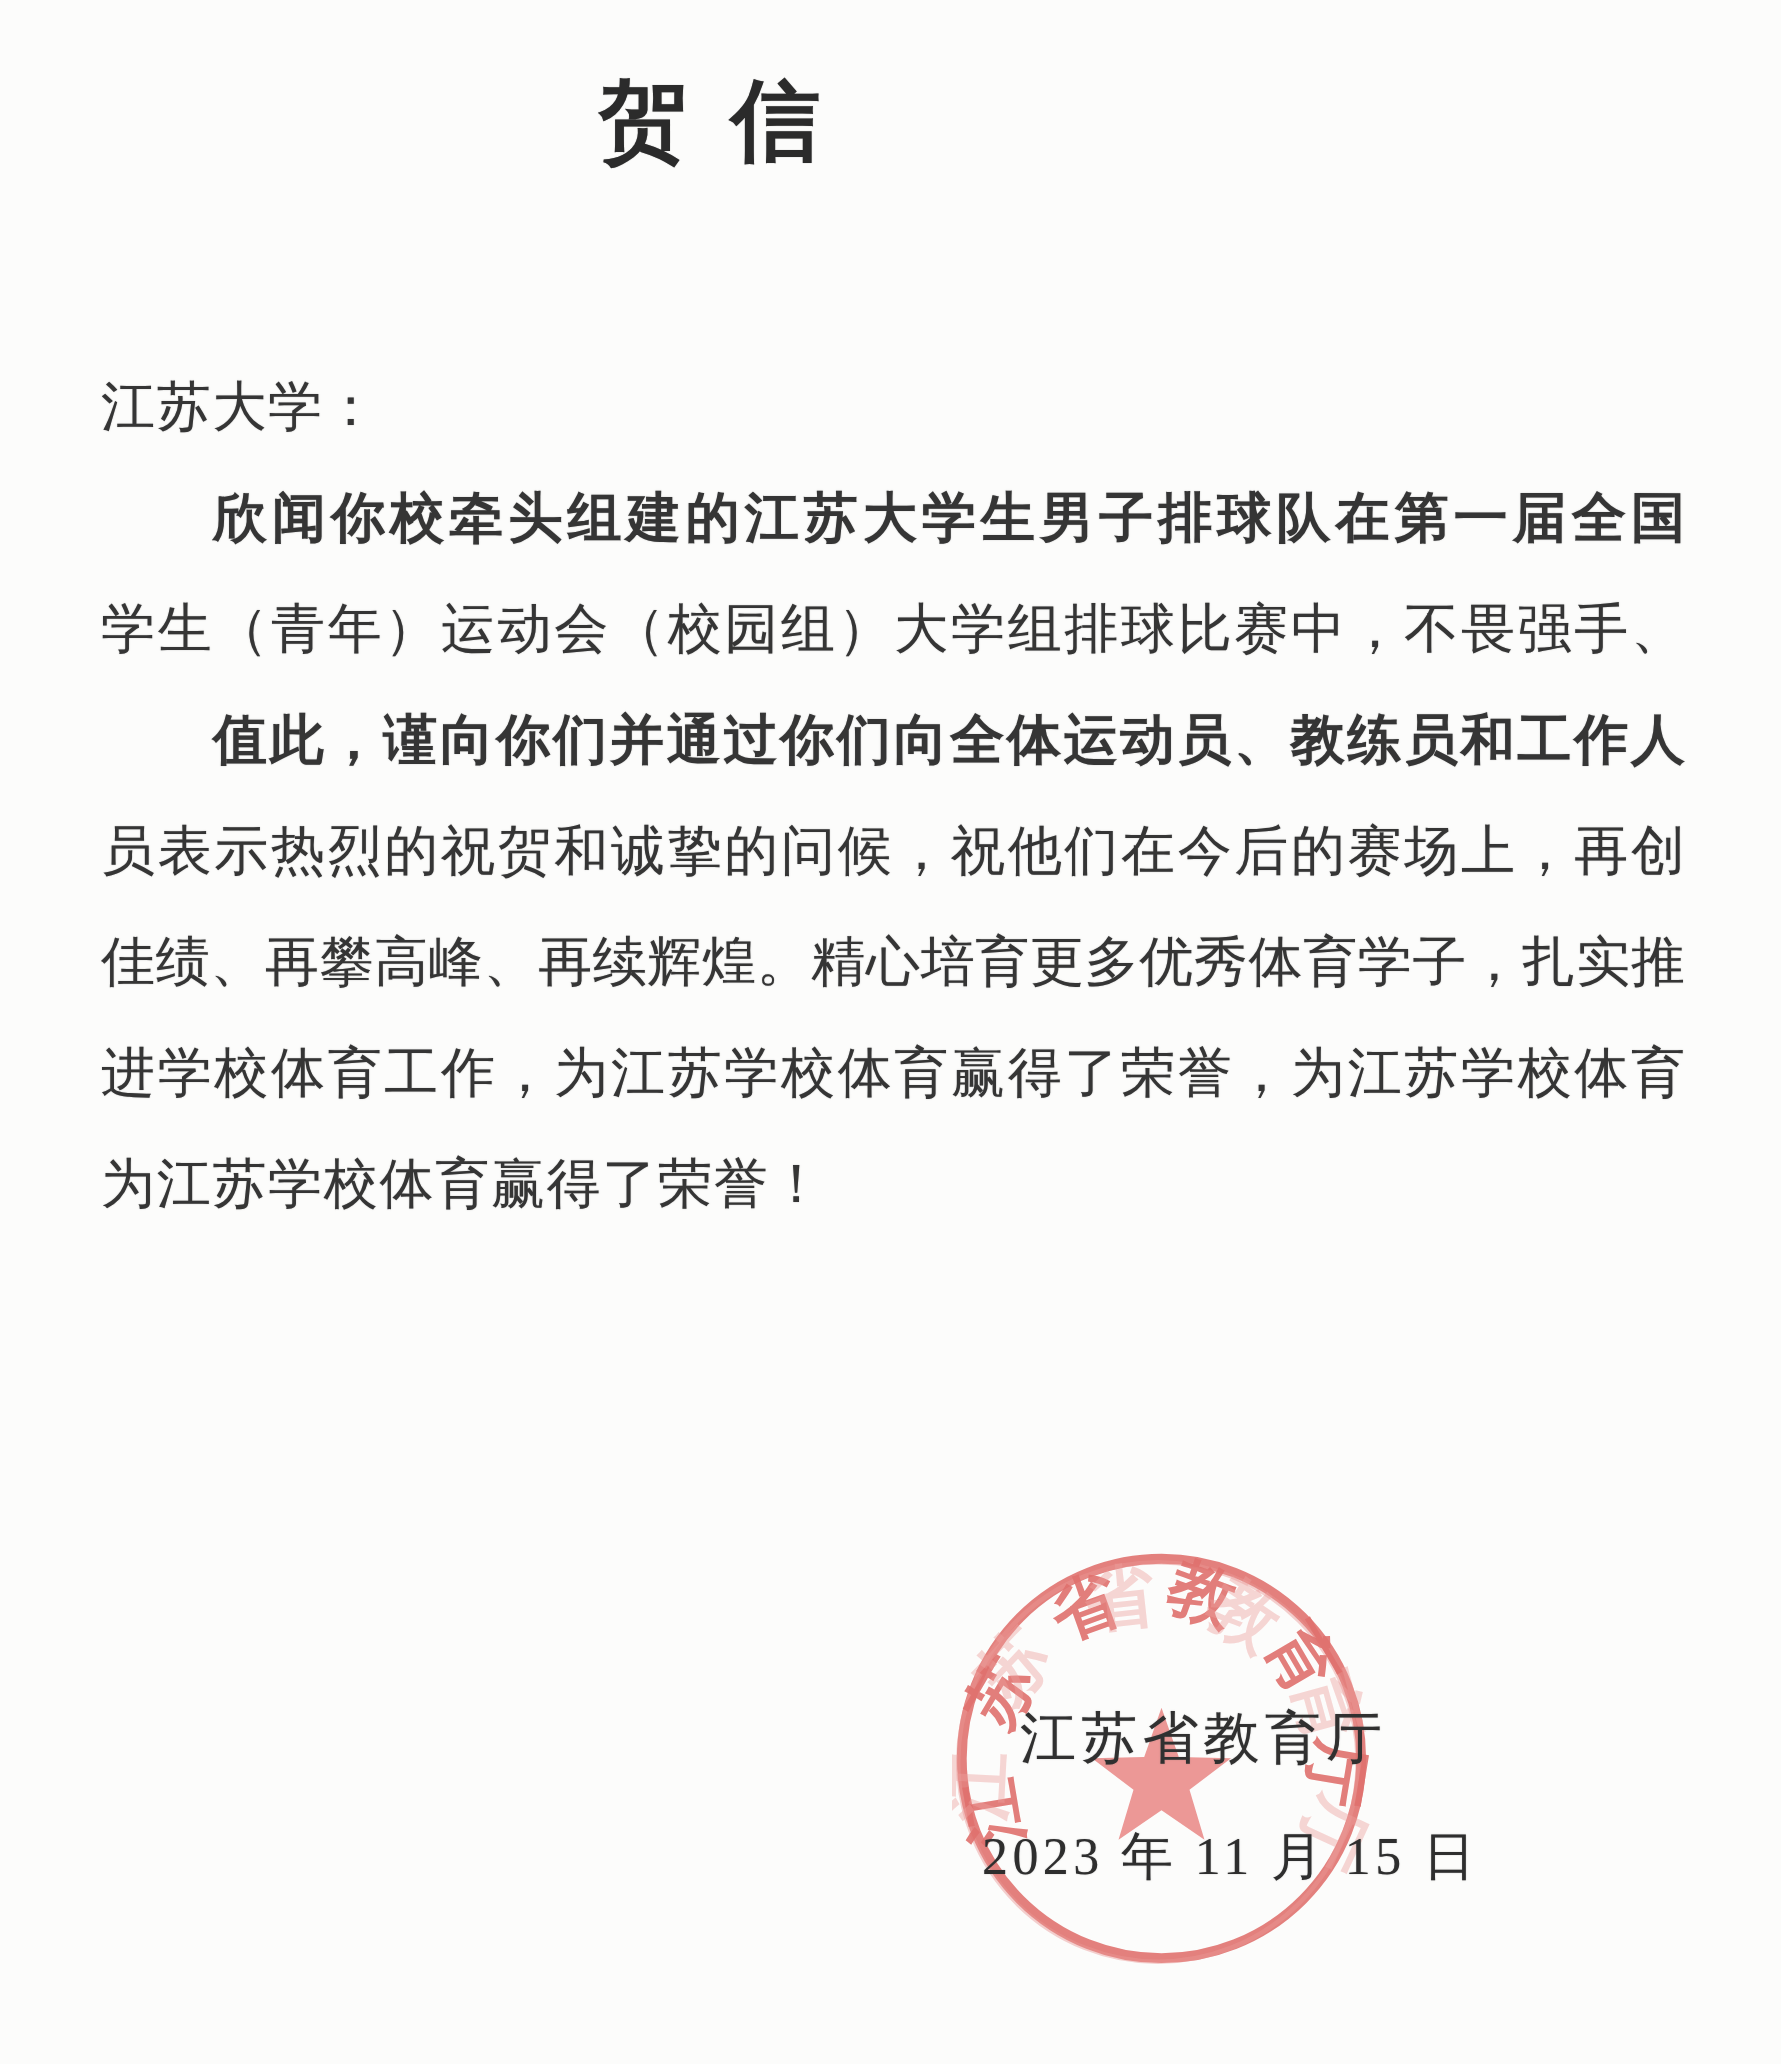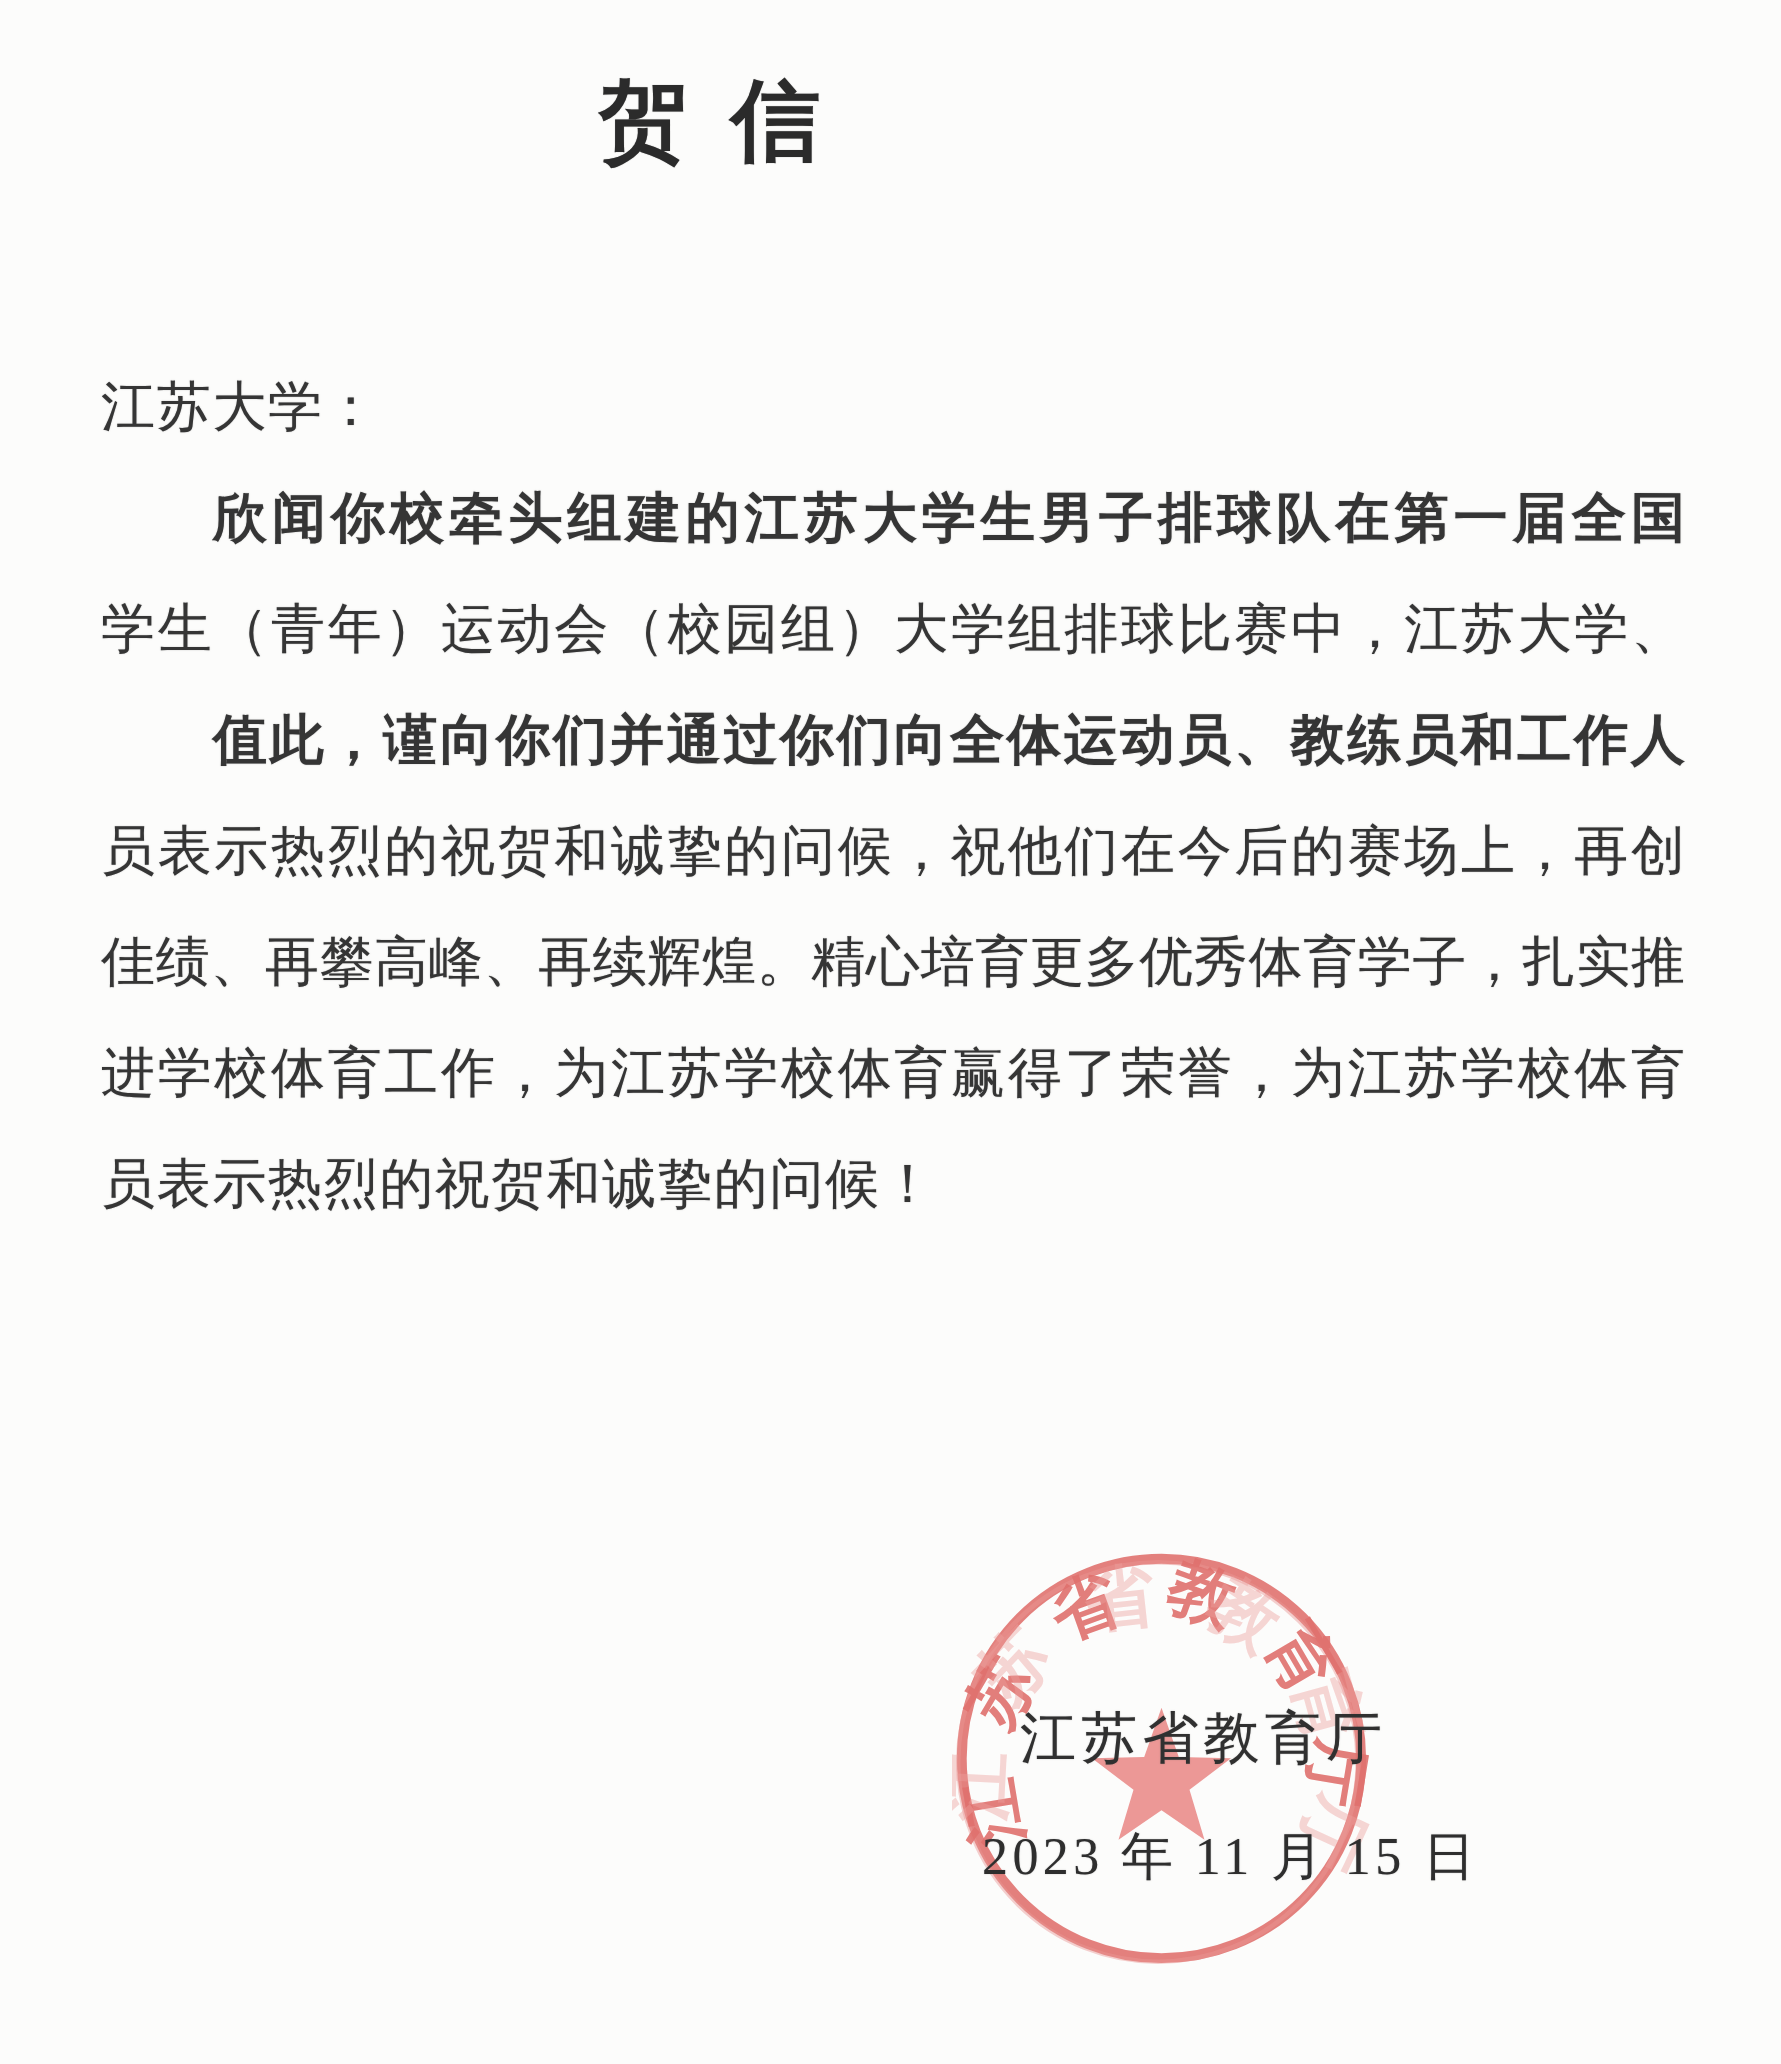--- a/index.html
+++ b/index.html
@@ -58,26 +58,26 @@
 <body>
 
 <div class="page">
 
   <h1 class="title">贺 信</h1>
 
   <div class="letter-body">
     <div class="line">江苏大学：</div>
     <div id="paragraphs">
         <div class="line indent just">欣闻你校牵头组建的江苏大学生男子排球队在第一届全国</div>
-        <div class="line just">学生（青年）运动会（校园组）大学组排球比赛中，江苏大学、</div>
+        <div class="line just">学生（青年）运动会（校园组）大学组排球比赛中，不畏强手、</div>
         <div class="line indent just">值此，谨向你们并通过你们向全体运动员、教练员和工作人</div>
         <div class="line just">员表示热烈的祝贺和诚挚的问候，祝他们在今后的赛场上，再创</div>
         <div class="line just">佳绩、再攀高峰、再续辉煌。精心培育更多优秀体育学子，扎实推</div>
         <div class="line just">进学校体育工作，为江苏学校体育赢得了荣誉，为江苏学校体育</div>
-        <div class="line">员表示热烈的祝贺和诚挚的问候！</div>
+        <div class="line">为江苏学校体育赢得了荣誉！</div>
       </div>
   </div>
 
   <div class="stamp">
     <svg viewBox="0 0 470 480">
       <defs>
         <path id="sealArc" d="M 90 340 A 170 170 0 1 1 380 340" fill="none"></path>
         <path id="sealArc2" d="M 80 352 A 176 176 0 1 1 386 350" fill="none"></path>
       </defs>
       <circle cx="235" cy="245" r="224" fill="none" stroke="#df6e6b" stroke-width="11" opacity="0.88"></circle>

